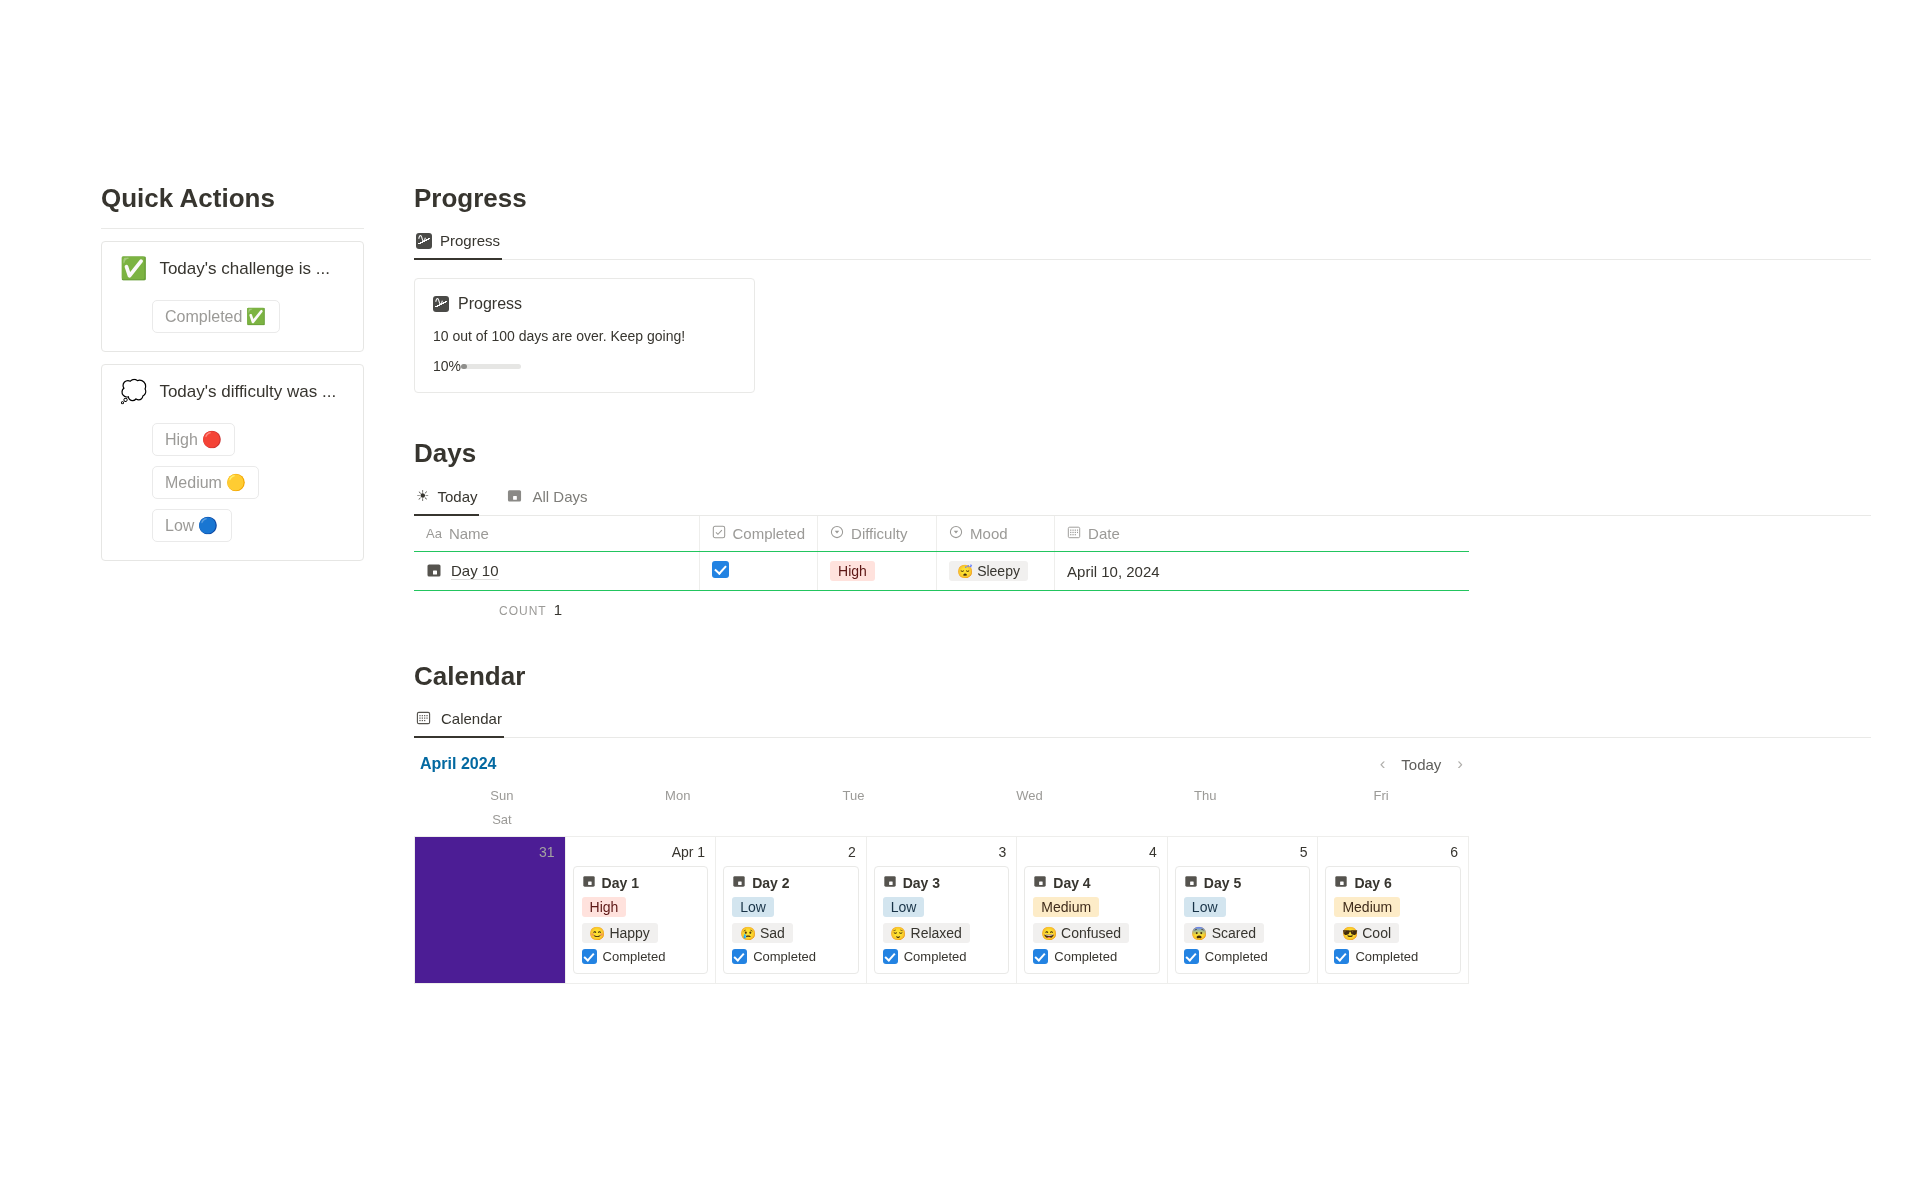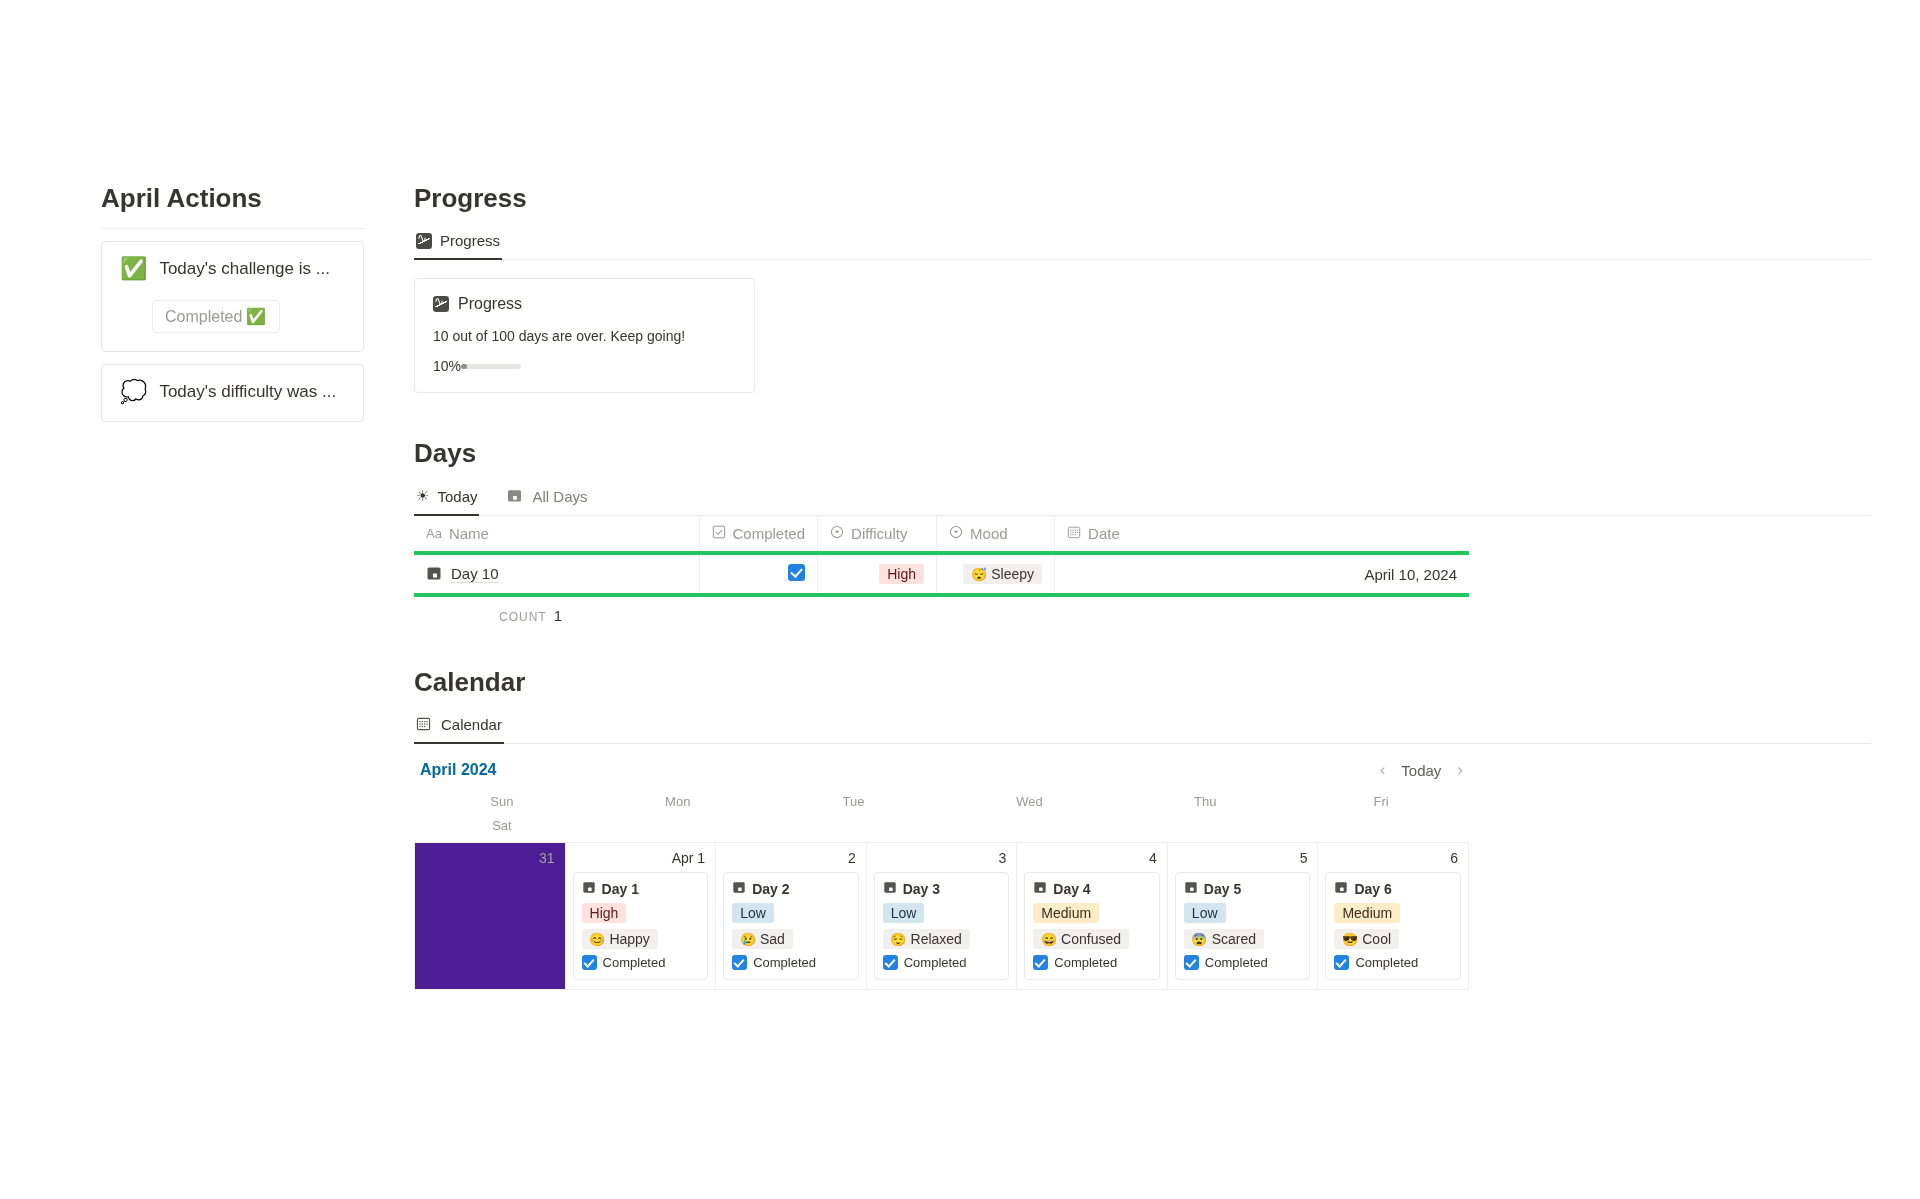--- a/index.html
+++ b/index.html
@@ -84,21 +84,21 @@
   .prog-head { display: flex; align-items: center; gap: 9px; font-size: 16px; color: #37352f; }
   .prog-desc { margin-top: 15px; font-size: 14px; color: #37352f; }
   .prog-row { margin-top: 14px; display: flex; align-items: center; }
   .prog-pct { font-size: 14px; color: #37352f; }
   .prog-track { width: 60px; height: 5px; background: #e6e6e4; border-radius: 3px; position: relative; }
   .prog-fill { position: absolute; left: 0; top: 0; height: 5px; border-radius: 3px; background: #8f8f8c; }
 
   
   .tbl { width: 1055px; margin-top: 0; border-collapse: collapse; }
   .tbl th, .tbl td {
-    text-align: right; font-weight: normal; border-bottom: 4px solid #22c55e;
+    text-align: left; font-weight: normal; border-bottom: 1px solid #22c55e;
     border-right: 1px solid #eeeeec; padding: 9px 12px; font-size: 15px;
   }
   .tbl th { color: #9b9a97; font-size: 15px; }
   .tbl th:last-child, .tbl td:last-child { border-right: none; }
   .th-in { display: flex; align-items: center; gap: 7px; }
   .cell-name { display: flex; align-items: center; gap: 9px; color: #37352f; }
   .cell-name .nm { border-bottom: 1px solid #dfdfde; }
   .chk {
     width: 17px; height: 17px; border-radius: 3px; background: #2383e2;
     display: inline-block; position: relative;
@@ -145,37 +145,42 @@
 </style>
 </head>
 <body>
 
 <div class="page">
 
 
   <div class="columns">
 
     <div class="col-left">
-      <div class="section-h">April Actions</div>
+      <div class="section-h">Quick Actions</div>
       <div class="section-rule"></div>
 
       <div class="qa-card">
         <div class="qa-head">
           <span class="qa-emoji">✅</span>
           <span class="qa-title">Today's challenge is ...</span>
         </div>
         <div class="qa-btns">
           <div class="qa-btn">Completed ✅</div>
         </div>
       </div>
 
       <div class="qa-card">
         <div class="qa-head">
           <span class="qa-emoji">💭</span>
           <span class="qa-title">Today's difficulty was ...</span>
+        </div>
+        <div class="qa-btns">
+          <div class="qa-btn">High 🔴</div>
+          <div class="qa-btn">Medium 🟡</div>
+          <div class="qa-btn">Low 🔵</div>
         </div>
       </div>
     </div>
 
     <div class="col-right">
 
       <div class="section-h">Progress</div>
       <div class="tabs">
         <div class="tab active">
           <span class="ico-chart"></span>

